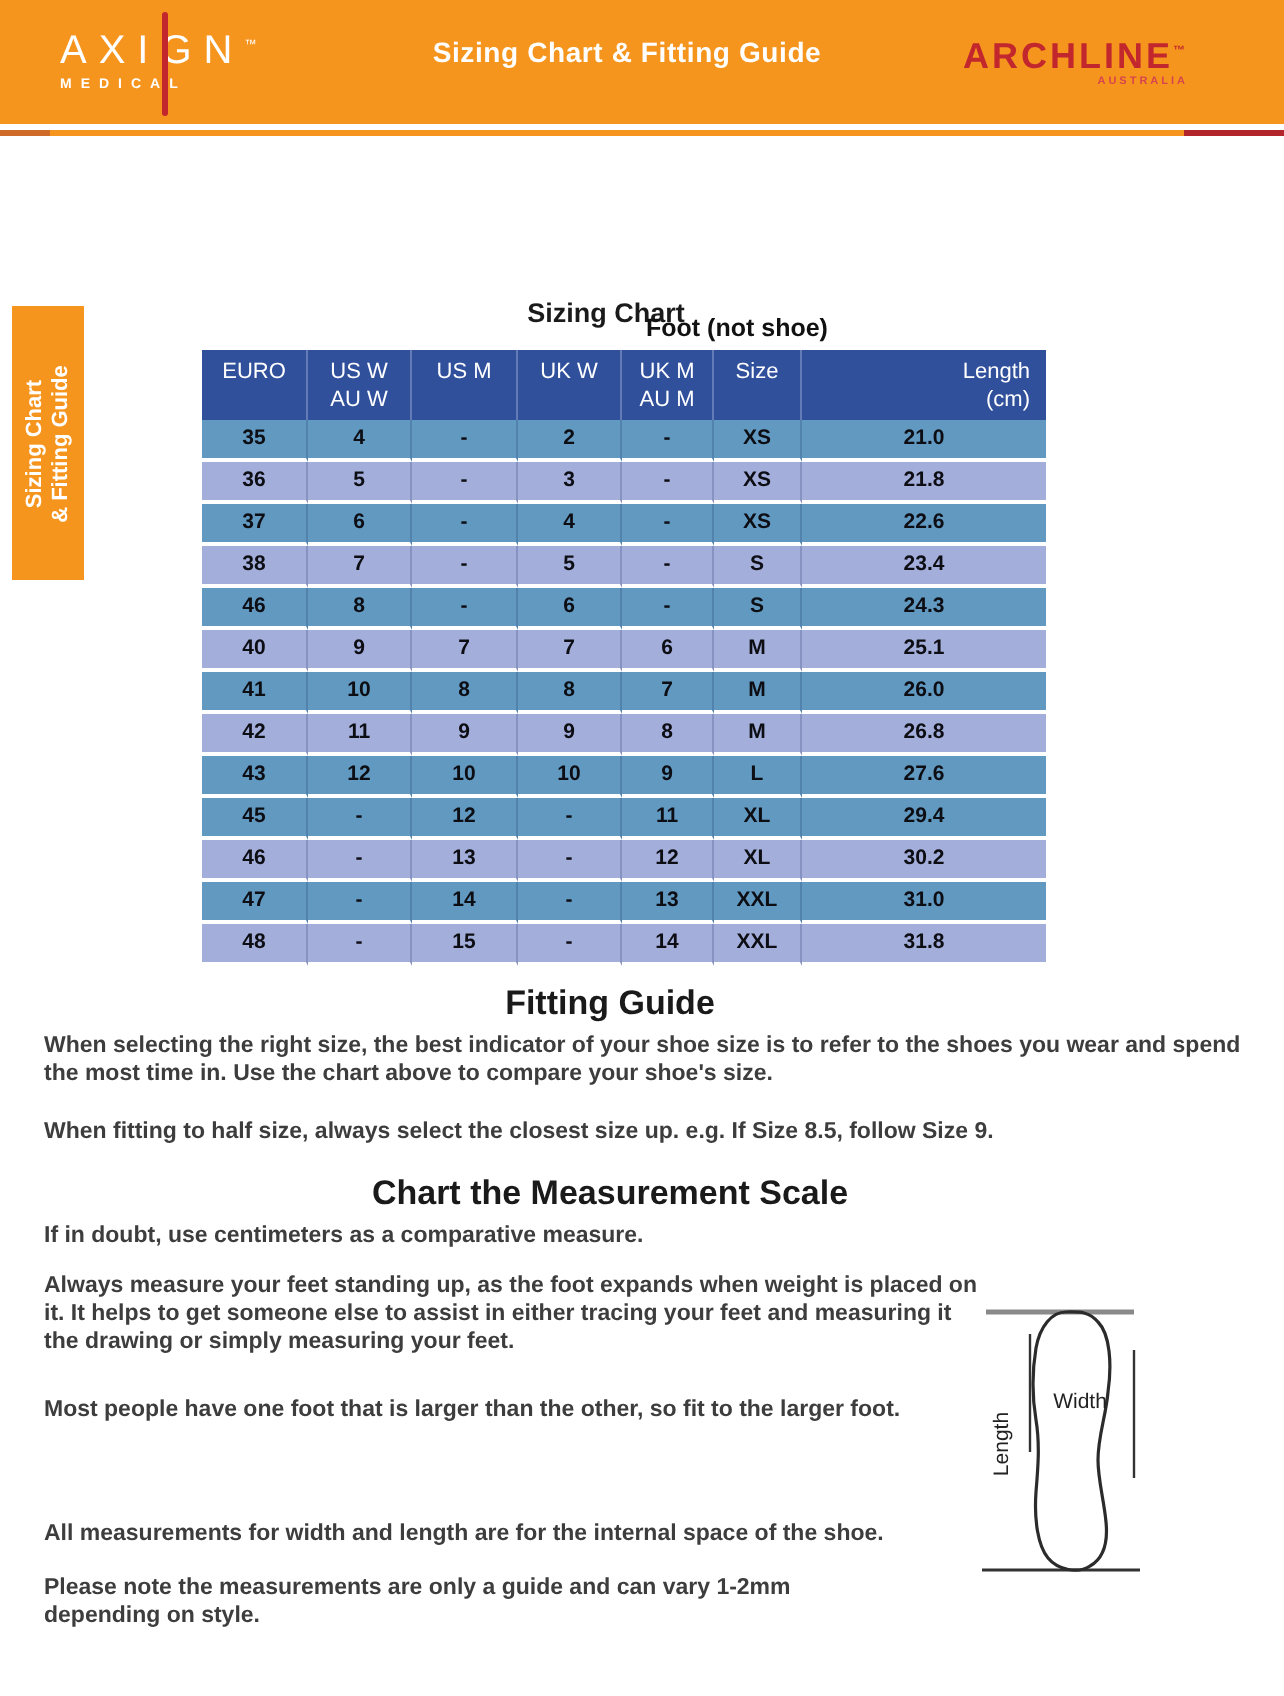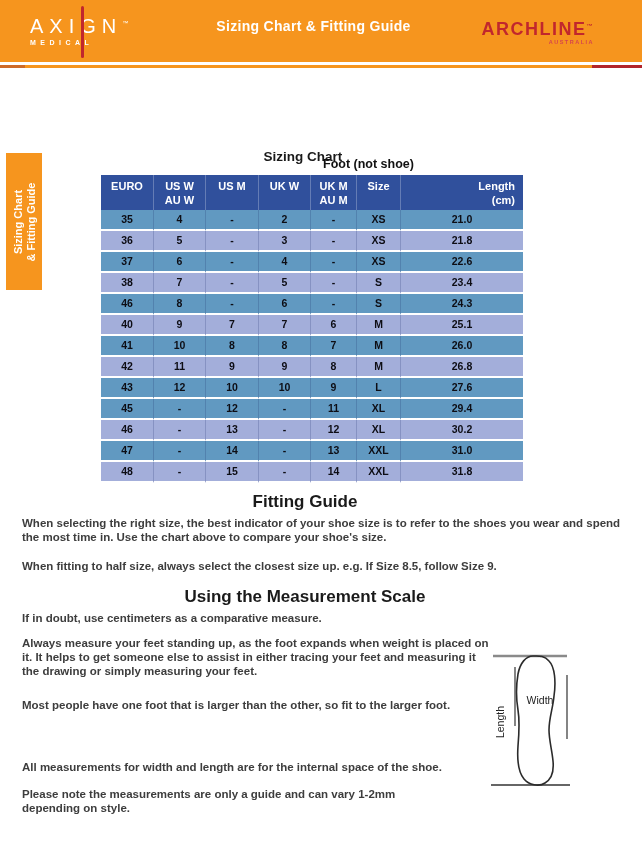--- a/index.html
+++ b/index.html
@@ -31,21 +31,21 @@
   .chart-title{position:absolute;left:101px;top:149px;width:404px;text-align:center;
     font-size:13.5px;font-weight:700;color:#1a1a1a;}
   .foot-note{position:absolute;left:323px;top:157px;width:200px;text-align:left;
     font-size:12.5px;font-weight:700;color:#111;}
   table.sizing{position:absolute;left:101px;top:175px;width:422px;border-collapse:separate;
     border-spacing:0;table-layout:fixed;}
   table.sizing col.c1{width:53px}table.sizing col.c2{width:52px}
   table.sizing col.c3{width:53px}table.sizing col.c4{width:52px}
   table.sizing col.c5{width:46px}table.sizing col.c6{width:44px}
   table.sizing col.c7{width:122px}
-  table.sizing th{background:#30509C;color:#fff;font-size:11px;font-weight:700;
+  table.sizing th{background:#30509C;color:#fff;font-size:11px;font-weight:400;
     vertical-align:top;padding:4px 0 3px;line-height:14px;text-align:center;
     border-right:1px solid rgba(255,255,255,.25);}
   table.sizing th:last-child{text-align:right;padding-right:8px;border-right:none;}
   table.sizing td{height:17px;font-size:10.5px;font-weight:700;color:#0D0D14;
     text-align:center;line-height:17px;border-bottom:2px solid #fff;
     border-right:1px solid rgba(30,50,110,.22);}
   table.sizing td:last-child{border-right:none;}
   table.sizing tr.odd td{background:#6199C1;}
   table.sizing tr.even td{background:#A3AEDA;}
   
@@ -244,21 +244,21 @@
           <td>XXL</td>
           <td>31.8</td>
         </tr>
       </tbody>
   </table>
 
   <div class="h2" style="top:492px">Fitting Guide</div>
   <p class="para" style="top:516px;width:600px;margin:0"><span>When selecting the right size, the </span><b>best</b><span> indicator of your shoe size is to refer to the shoes you wear and spend the most time in. Use the chart above to compare your shoe's size.</span></p>
   <p class="para" style="top:559px;width:600px;margin:0">When fitting to half size, always select the closest size up. e.g. If Size 8.5, follow Size 9.</p>
 
-  <div class="h2" style="top:587px">Using the Measurement Scale</div>
+  <div class="h2" style="top:587px">Chart the Measurement Scale</div>
   <p class="para" style="top:611px;width:600px;margin:0">If in doubt, use centimeters as a comparative measure.</p>
   <p class="para" style="top:636px;width:472px;margin:0">Always measure your feet standing up, as the foot expands when weight is placed on it. It helps to get someone else to assist in either tracing your feet and measuring it the drawing or simply measuring your feet.</p>
   <p class="para" style="top:760px;width:520px;margin:0">All measurements for width and length are for the internal space of the shoe.</p>
   <p class="para" style="top:698px;width:520px;margin:0">Most people have one foot that is larger than the other, so fit to the larger foot.</p>
   <p class="para" style="top:787px;width:420px;margin:0">Please note the measurements are only a guide and can vary 1-2mm depending on style.</p>
 
   <svg class="foot-diagram" viewBox="0 0 130 150" xmlns="http://www.w3.org/2000/svg">
     <line x1="10" y1="8" x2="84" y2="8" stroke="#8a8a8a" stroke-width="2.4"></line>
     <line x1="8" y1="137" x2="87" y2="137" stroke="#333" stroke-width="1.4"></line>
     <path d="M50,8 C43,8 37,15 35,26 C33,38 33,50 35,62 C37,74 36,86 35,98

